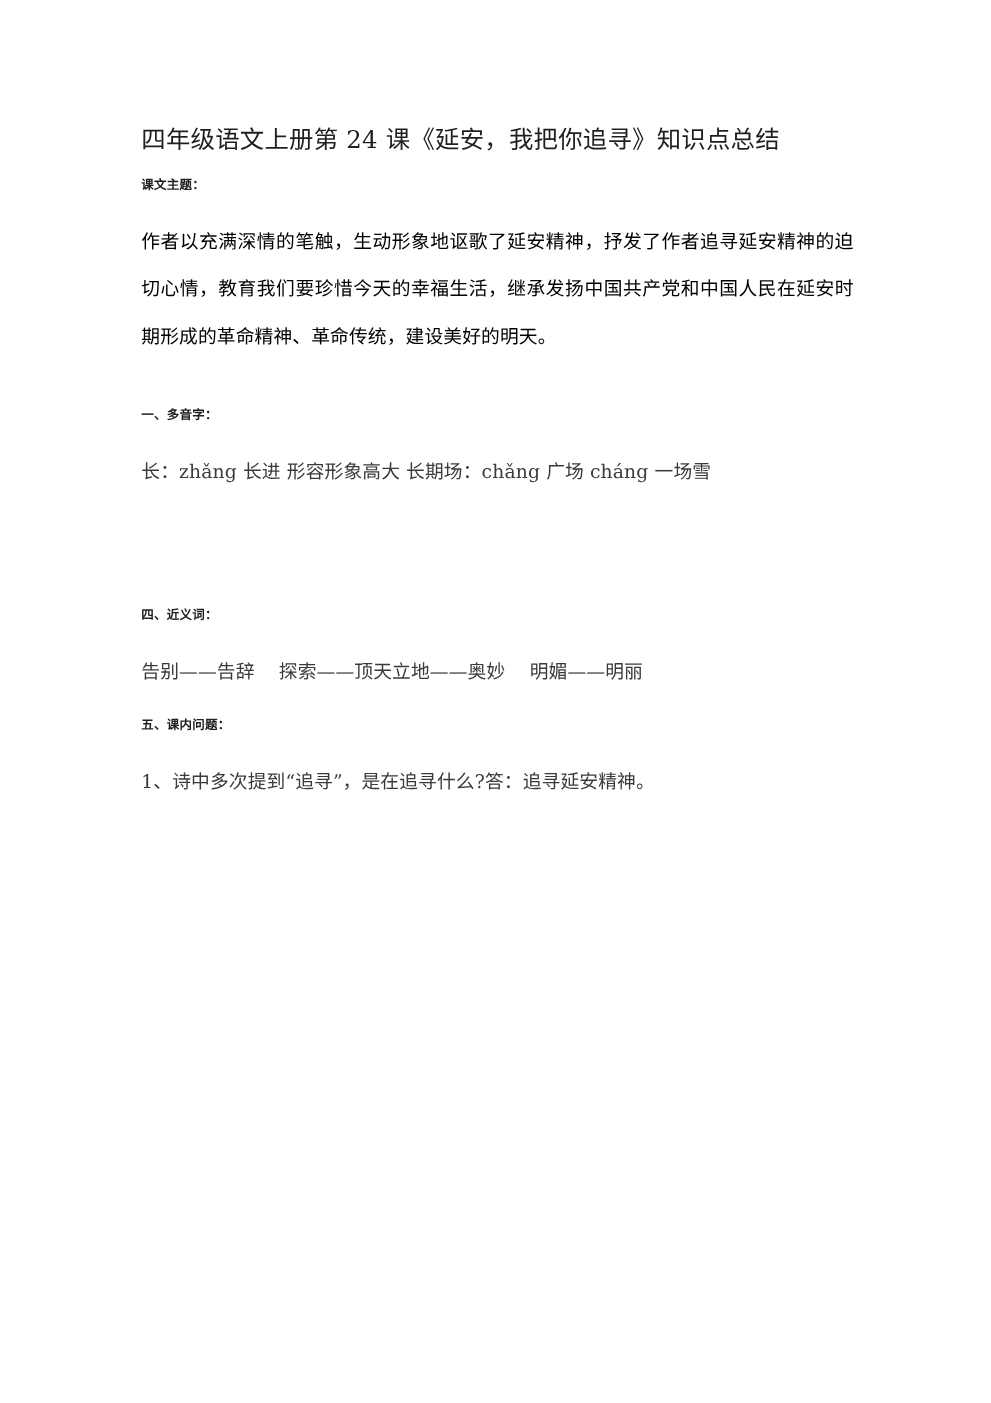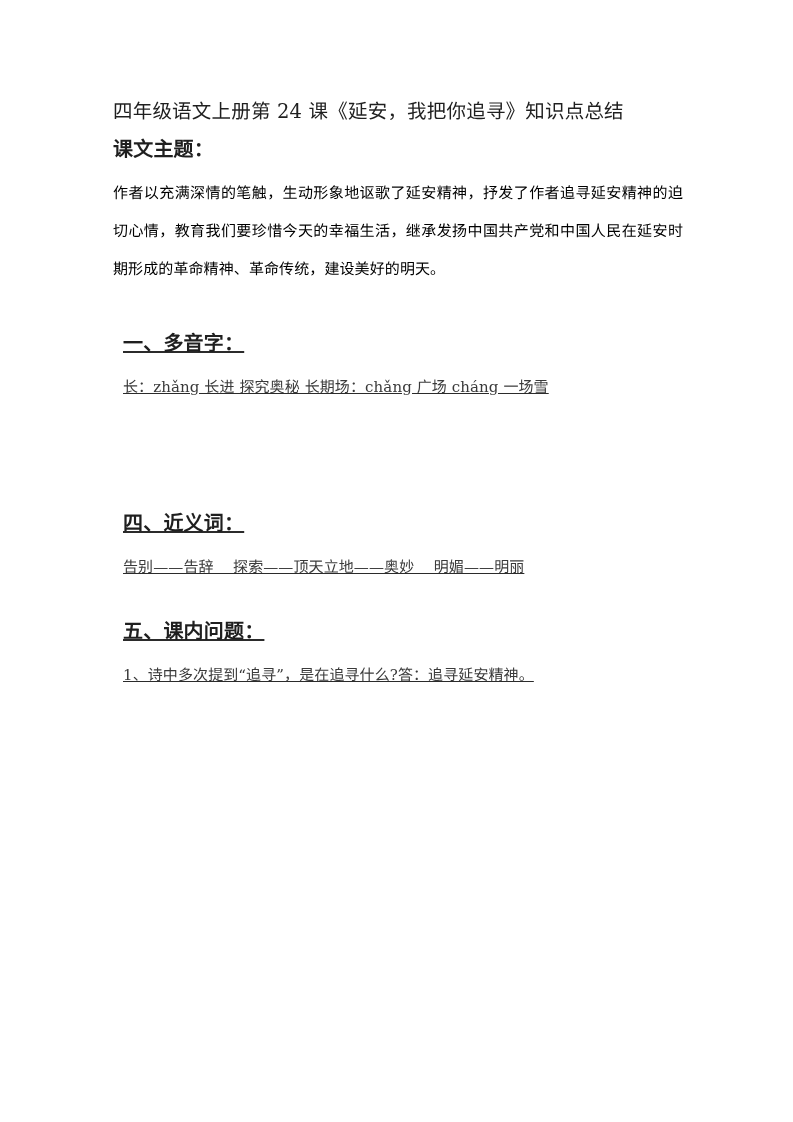--- a/index.html
+++ b/index.html
@@ -38,21 +38,21 @@
     font-size: 19.5px;
     line-height: 32px;
     font-weight: 400;
     color: #1f1f1f;
     letter-spacing: 0.2px;
     margin: 0 0 6px 0;
     white-space: nowrap;
   }
 
   .heading {
-    font-size: 20px;
+    font-size: 10px;
     line-height: 30px;
     font-weight: 700;
     color: #1f1f1f;
     margin: 0;
     letter-spacing: 0.2px;
   }
 
   .para {
     font-size: 15px;
     line-height: 38px;
@@ -71,42 +71,42 @@
     letter-spacing: 0.1px;
     white-space: pre-wrap;
   }
 
   .gap-sm { height: 10px; }
   .gap-md { height: 22px; }
   .gap-lg { height: 30px; }
 
   .block-theme { margin-top: 2px; }
 
-  .sec { margin: 10px; padding: 0; text-decoration: underline; }
+  .sec { margin: 0; padding: 0; }
 </style>
 </head>
 <body>
 
 <div class="page">
   <div class="content">
 
     <h1 class="doc-title">四年级语文上册第 24 课《延安，我把你追寻》知识点总结</h1>
 
     <div class="block-theme">
       <div class="heading">课文主题：</div>
       <div class="gap-sm"></div>
       <p class="para">作者以充满深情的笔触，生动形象地讴歌了延安精神，抒发了作者追寻延安精神的迫切心情，教育我们要珍惜今天的幸福生活，继承发扬中国共产党和中国人民在延安时期形成的革命精神、革命传统，建设美好的明天。</p>
     </div>
 
     <div class="gap-lg"></div>
 
     <div class="sec">
       <div class="heading">一、多音字：</div>
       <div class="gap-sm"></div>
-      <p class="para-loose">长：zhǎng 长进 探究奥秘 长期场：chǎng 广场 cháng 一场雪</p>
+      <p class="para-loose">长：zhǎng 长进 形容形象高大 长期场：chǎng 广场 cháng 一场雪</p>
     </div>
 
     <div class="gap-lg"></div>
 
 
     <div class="gap-lg"></div>
 
 
     <div class="gap-md"></div>
 

